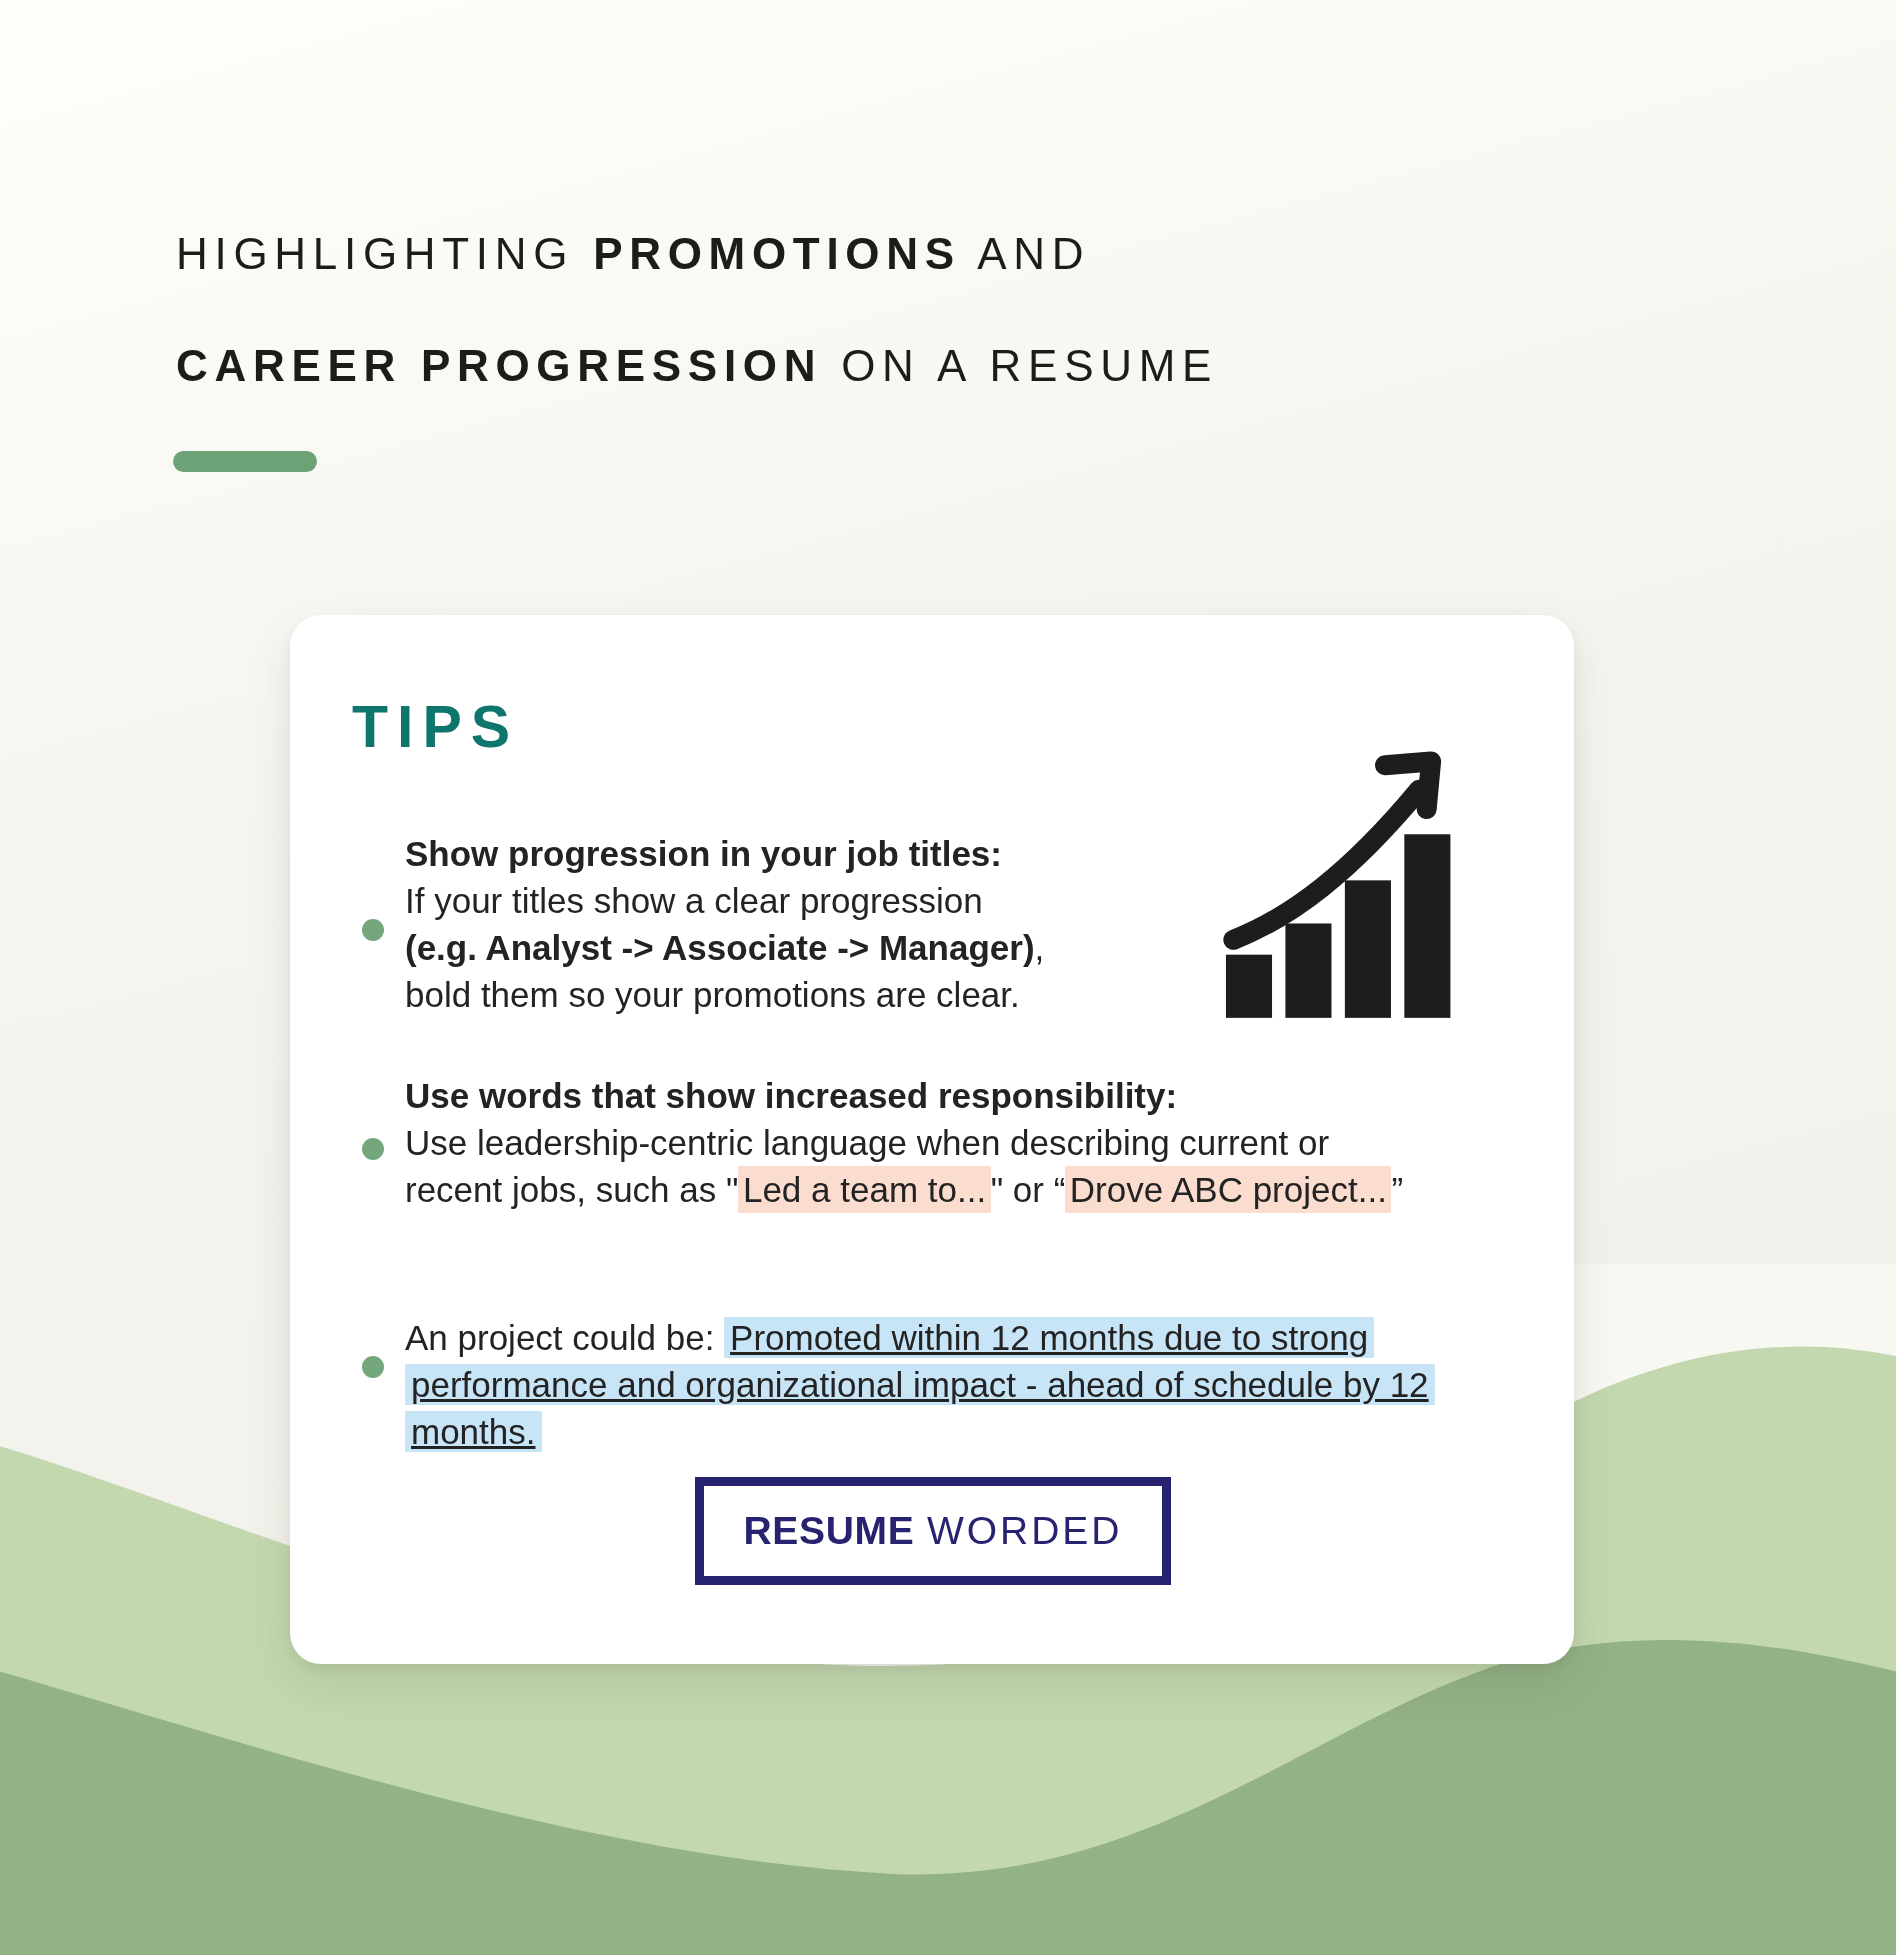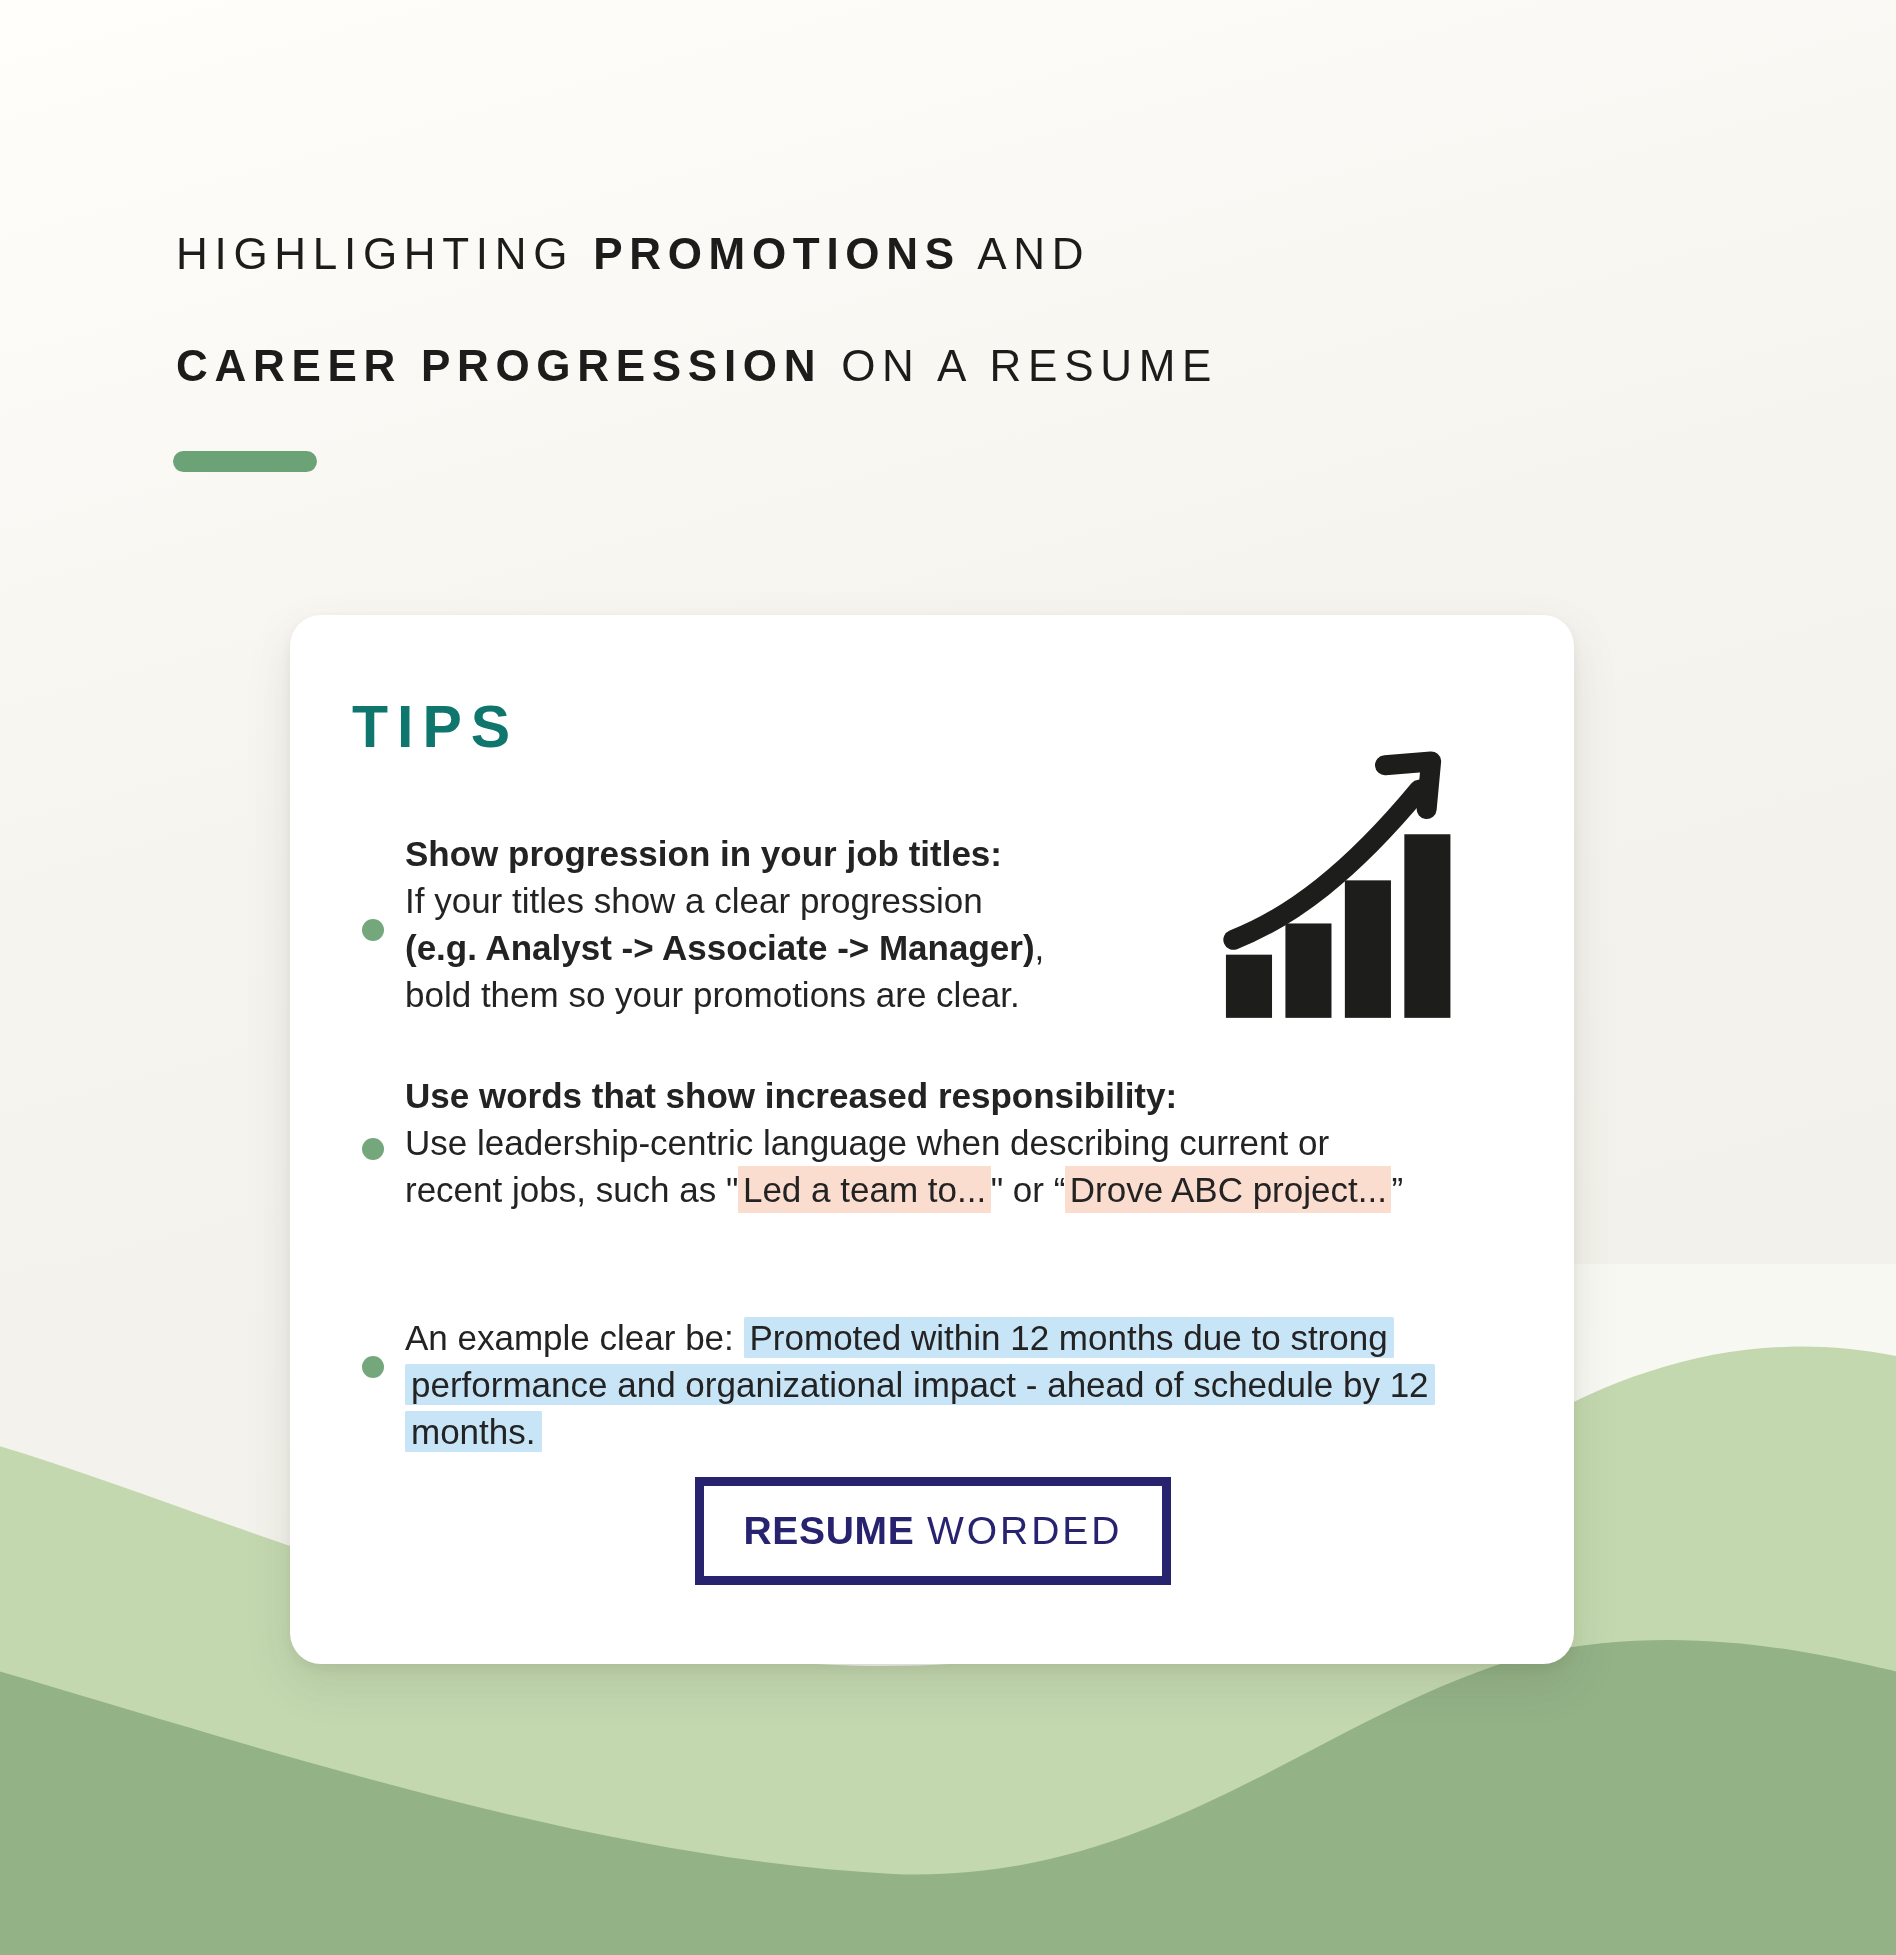--- a/index.html
+++ b/index.html
@@ -37,21 +37,21 @@
   .bullet{display:flex;align-items:center;margin-bottom:54px;}
   .dot{
     flex:0 0 auto;width:22px;height:22px;border-radius:50%;
     background:#74a87c;margin-top:12.6px;margin-right:21px;
   }
   .bullet-text{
     font-size:35px;line-height:47px;color:#232323;font-weight:400;
   }
   .bullet-text .b{font-weight:700;}
   .hl-peach{background:#fbddd0;padding:3.7px 4.5px;border-radius:1px;box-decoration-break:clone;-webkit-box-decoration-break:clone;}
-  .hl-blue{background:#c8e4f7;padding:1px 6px;border-radius:1.5px;box-decoration-break:clone;-webkit-box-decoration-break:clone;}
+  .hl-blue{background:#c8e4f7;padding:1px 6px;border-radius:1.5px;box-decoration-break:clone;text-decoration:underline;-webkit-box-decoration-break:clone;}
   
   .chart-icon{position:absolute;left:930px;top:115px;width:249px;height:294px;}
   
   .logo-box{
     position:absolute;left:405px;top:862px;width:458px;height:90px;
     border:9.7px solid #28236f;background:#ffffff;
     display:flex;align-items:center;justify-content:center;
     cursor:pointer;
   }
   .logo-text{
@@ -84,21 +84,21 @@
       <div class="bullet">
         <span class="dot"></span>
         <div class="bullet-text"><span class="b">Show progression in your job titles:</span><br><span>If your titles show a clear progression</span><br><span class="b">(e.g. Analyst -&gt; Associate -&gt; Manager)</span><span>,</span><br><span>bold them so your promotions are clear.</span></div>
       </div>
       <div class="bullet">
         <span class="dot"></span>
         <div class="bullet-text"><span class="b">Use words that show increased responsibility:</span><br><span>Use leadership-centric language when describing current or</span><br><span>recent jobs, such as "</span><span class="hl-peach">Led a team to...</span><span>" or “</span><span class="hl-peach">Drove ABC project...</span><span>”</span></div>
       </div>
       <div class="bullet">
         <span class="dot"></span>
-        <div class="bullet-text"><br><span>An example clear be: </span><span class="hl-blue">Promoted within 12 months due to strong</span><br><span class="hl-blue">performance and organizational impact - ahead of schedule by 12</span><br><span class="hl-blue">months.</span></div>
+        <div class="bullet-text"><br><span>An project could be: </span><span class="hl-blue">Promoted within 12 months due to strong</span><br><span class="hl-blue">performance and organizational impact - ahead of schedule by 12</span><br><span class="hl-blue">months.</span></div>
       </div>
     </div>
 
     <svg class="chart-icon" viewBox="0 0 335 395" aria-hidden="true">
       <rect x="8" y="302" width="62" height="85" fill="#1d1d1b"></rect>
       <rect x="88" y="260" width="62" height="127" fill="#1d1d1b"></rect>
       <rect x="168" y="202" width="62" height="185" fill="#1d1d1b"></rect>
       <rect x="248" y="140" width="62" height="247" fill="#1d1d1b"></rect>
       <path d="M18,282 C95,252 175,192 268,80" fill="none" stroke="#1d1d1b" stroke-width="27" stroke-linecap="round"></path>
       <path d="M222,47 L284,42 L278,106" fill="none" stroke="#1d1d1b" stroke-width="27" stroke-linecap="round" stroke-linejoin="round"></path>

